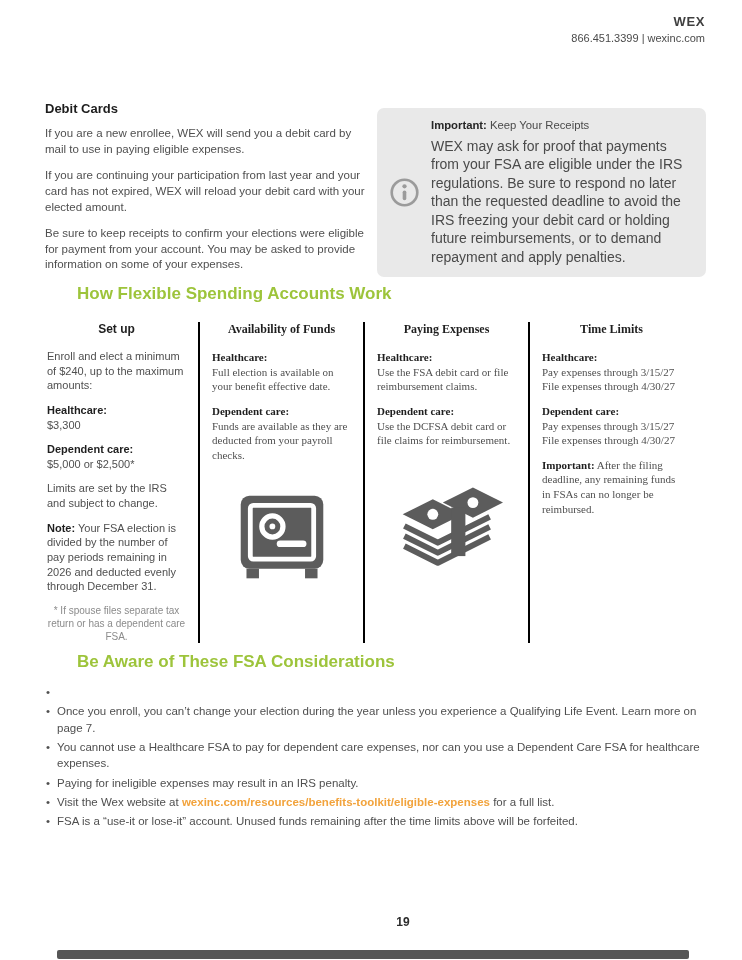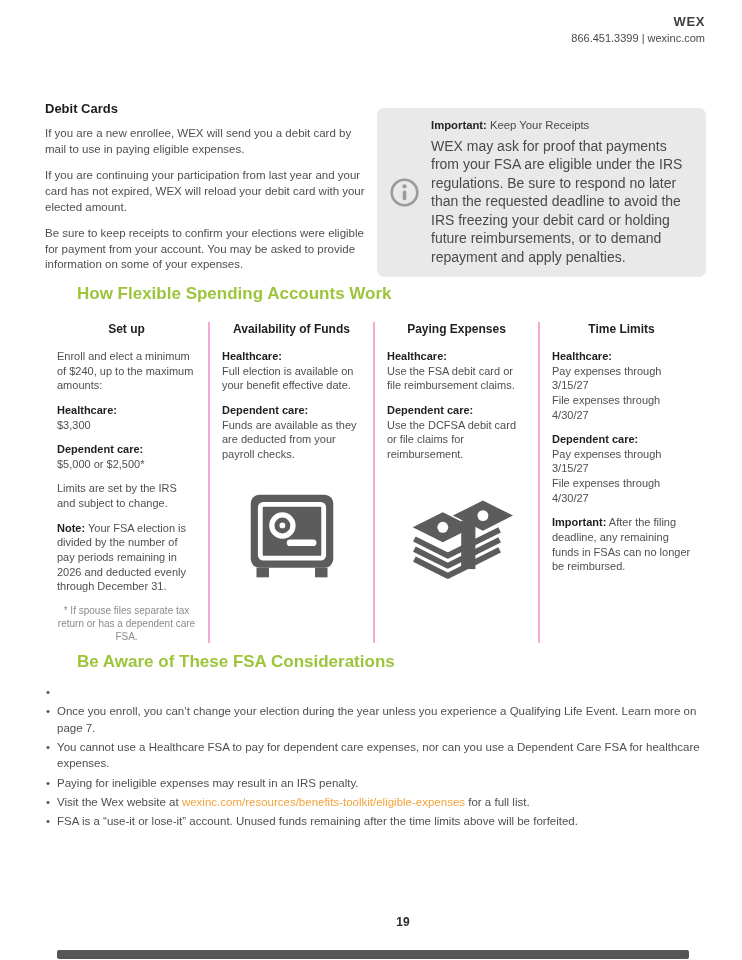--- a/index.html
+++ b/index.html
@@ -21,33 +21,33 @@
   .impbox .icon-wrap{flex:0 0 36px;display:flex;align-items:center;justify-content:center;}
   .impbox .txt{flex:1;}
   .imp-title{font-size:11.3px;margin:0 0 6px 0;color:#4a4a4a;}
   .imp-title b{color:#262626;}
   .imp-body{font-size:14px;line-height:1.32;margin:0;color:#4a4a4a;}
   
   .sec-title{position:absolute;left:45px;font-size:17px;font-weight:bold;color:#9dc43b;margin-left:32px;}
   .sec-title.fsa{top:284px;}
   .sec-title.aware{top:652px;}
   
-  .cols{position:absolute;left:45px;top:322px;width:658px;display:flex;align-items:stretch;}
+  .cols{position:absolute;left:35px;top:322px;width:658px;display:flex;align-items:stretch;}
   .col{flex:1 1 0;padding:0 12px;min-height:316px;box-sizing:border-box;}
-  .col + .col{border-left:2px solid #f9a8d4;}
+  .col + .col{border-left:2px solid #000000;font-family:Liberation Serif, serif;}
   .col-h{font-size:12px;font-weight:bold;text-align:center;color:#1f1f1f;margin:0 0 13px 0;}
   .col p{font-size:11px;line-height:1.33;margin:0 0 10px 0;color:#4f4f4f;}
   .col b{color:#1f1f1f;}
   .footnote{font-size:10px;line-height:1.3;color:#8b8b8b;margin-top:2px;text-align:center;}
   .big-icon{display:flex;justify-content:center;margin-top:26px;}
   
   .bullets{position:absolute;left:46px;top:684px;width:660px;}
   .bullet{display:flex;gap:7px;font-size:11.5px;line-height:1.42;margin-bottom:3px;color:#4f4f4f;}
   .bullet .dot{flex:0 0 auto;}
-  .link{color:#f2a33c;text-decoration:none;}
+  .link{color:#f2a33c;text-decoration:none;font-weight:bold;}
   
   .pagenum{position:absolute;top:915px;left:0;width:100%;text-align:center;
     font-size:12px;font-weight:bold;color:#2c2c2c;padding-left:32px;}
   .bottom-bar{position:absolute;left:57px;top:950px;width:632px;height:9px;
     background:#565656;border-radius:2px;}
 </style>
 </head>
 <body>
 
 <div class="page">

